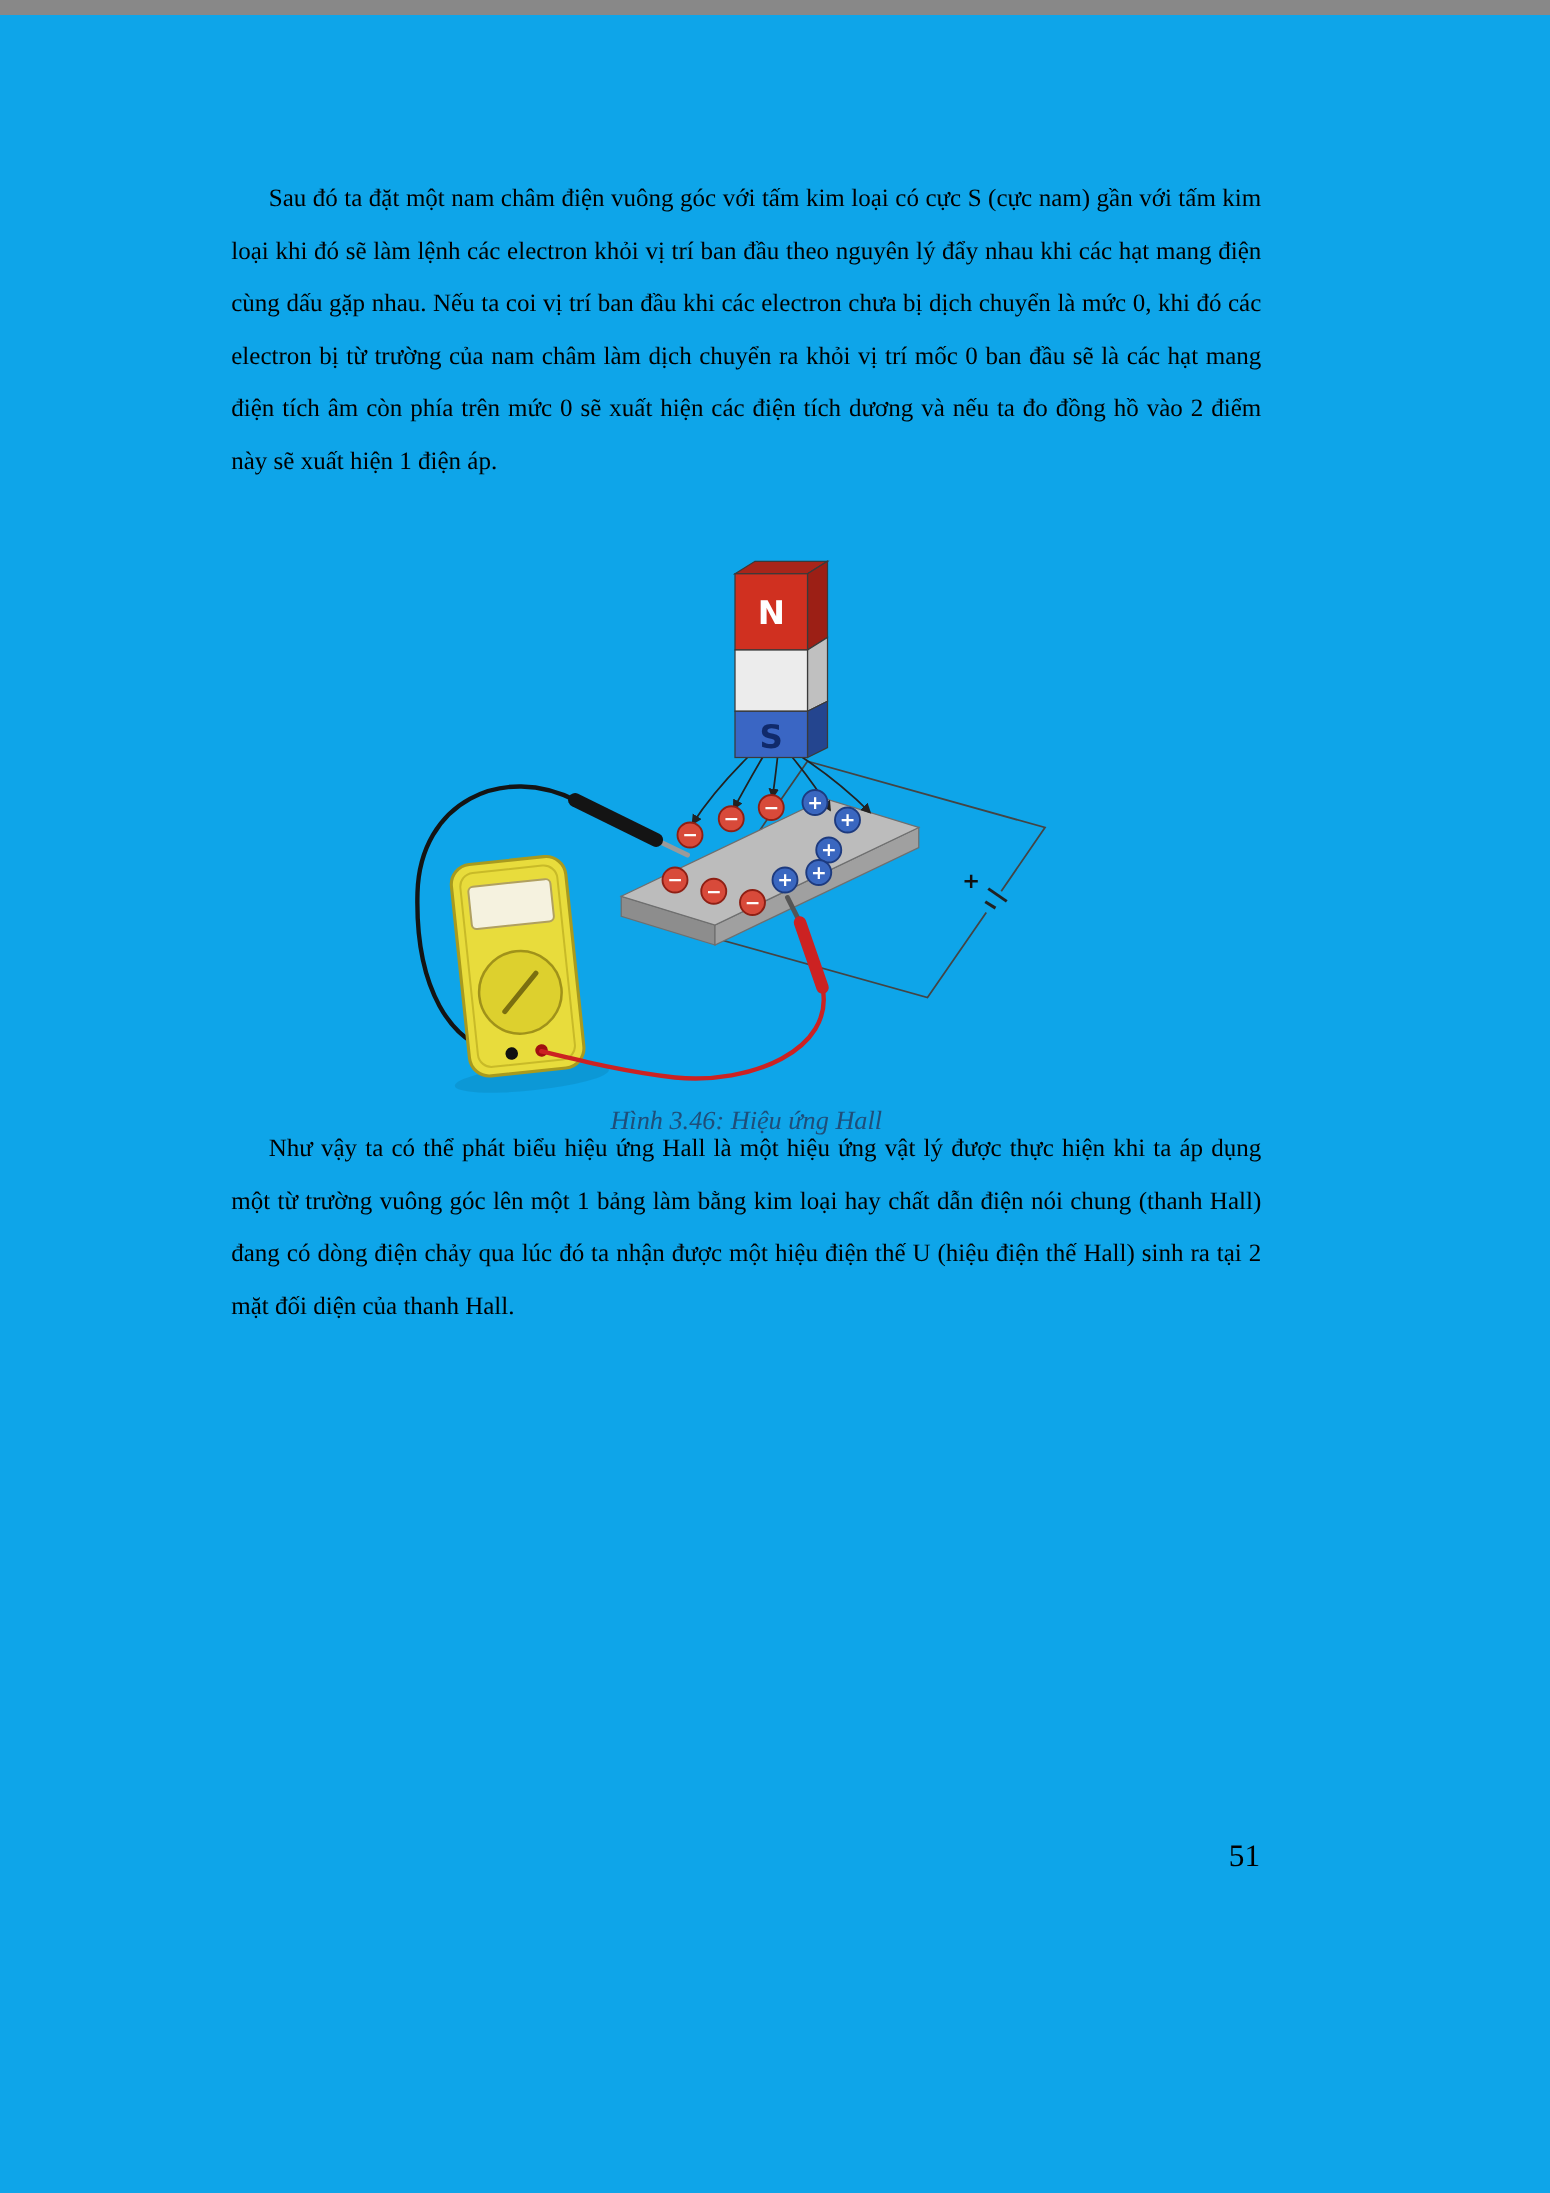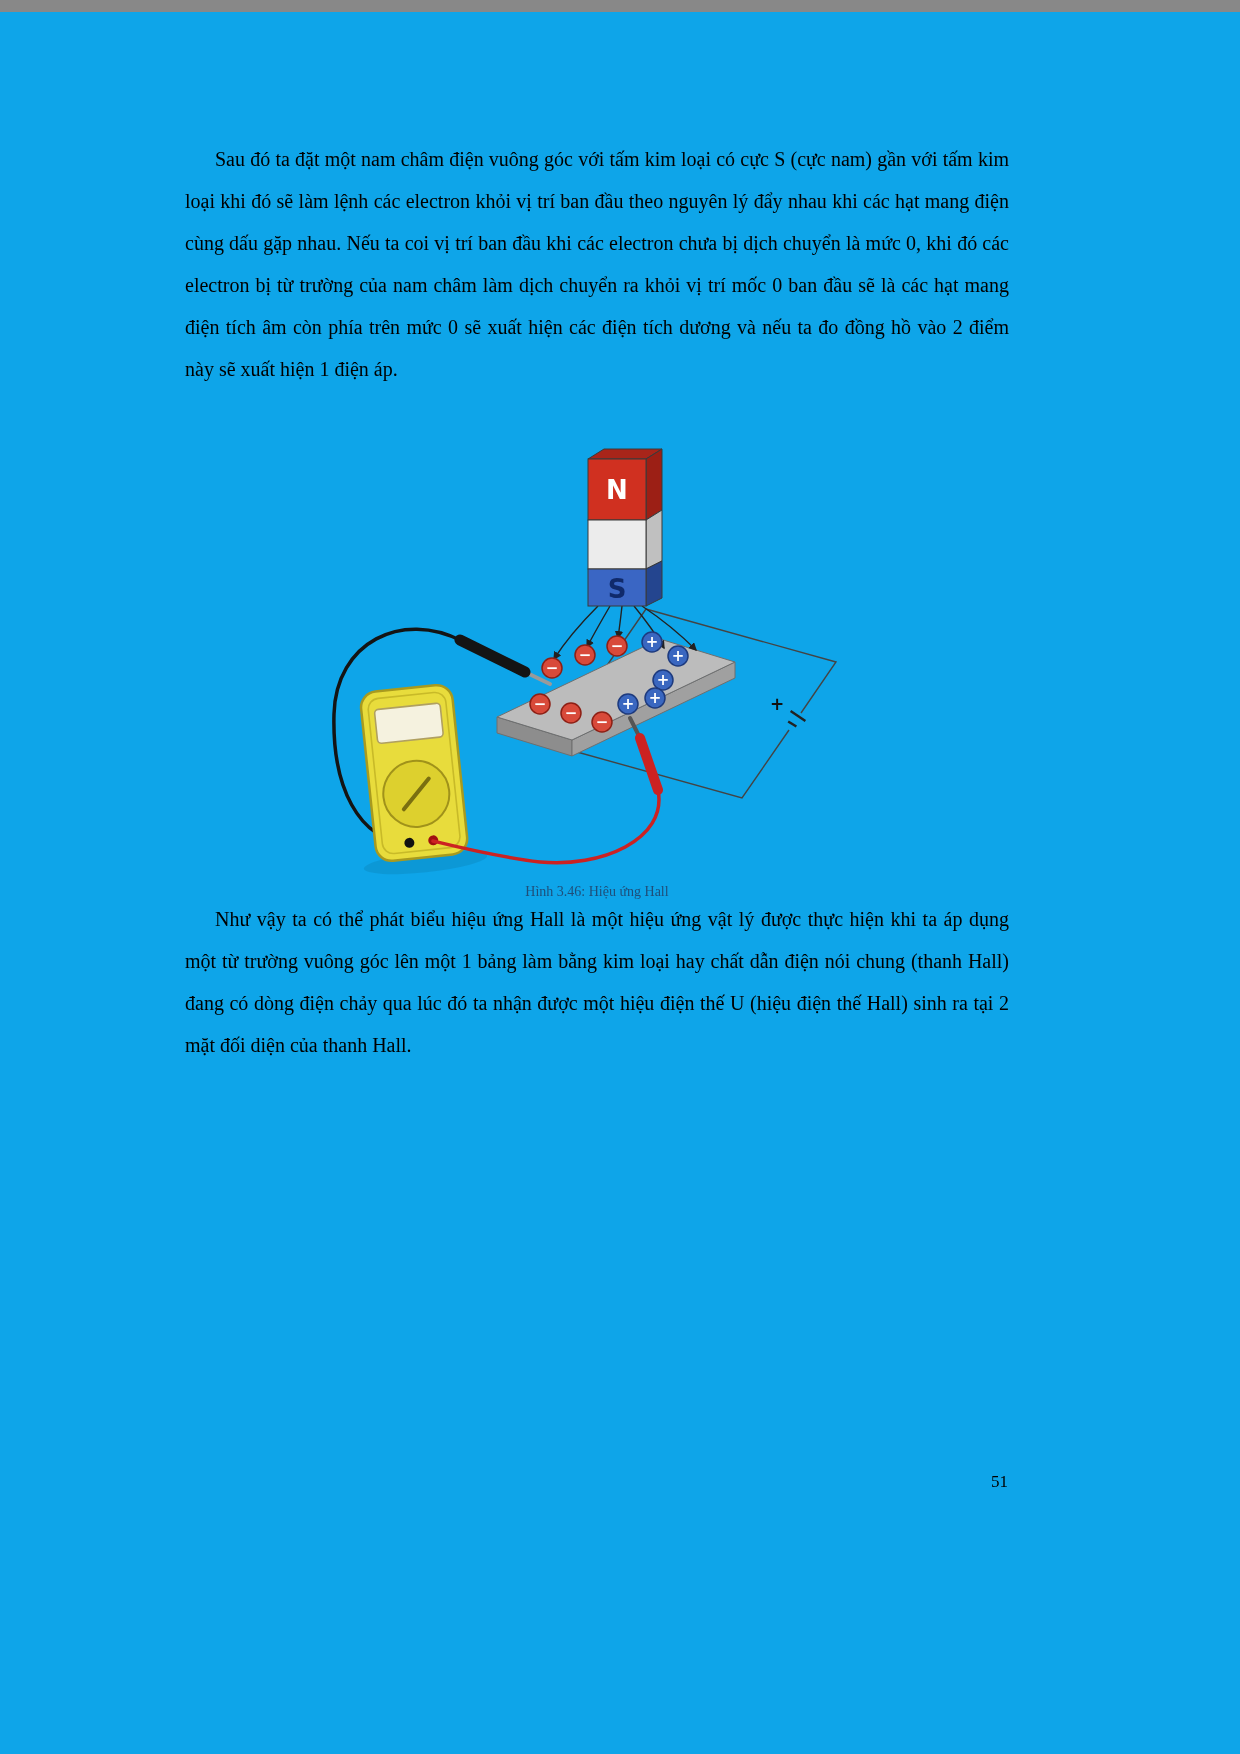--- a/index.html
+++ b/index.html
@@ -32,28 +32,29 @@
     top:430px;
     width:560px;
     height:440px;
   }
   .figure-caption{
     position:absolute;
     left:185px;
     top:872px;
     width:824px;
     text-align:center;
-    font-size:14px;
+    font-style:italic;
+    font-size:21px;
     color:#1f4e79;
   }
   .page-number{
     position:absolute;
     right:232px;
     top:1460px;
-    font-size:17px;
+    font-size:25px;
   }
   
   .magnet-outline{stroke:#3a3a3a;stroke-width:1;}
   .magnet-top{fill:#a8251a;}
   .magnet-n-side{fill:#9c1f15;}
   .magnet-mid{fill:#ececec;}
   .magnet-mid-side{fill:#c0c0c0;}
   .magnet-s-side{fill:#24458f;}
   .magnet-label{font-family:"DejaVu Sans",sans-serif;font-weight:bold;font-size:26px;fill:#ffffff;text-anchor:middle;}
   .magnet-label-s{fill:#102a6b;}

